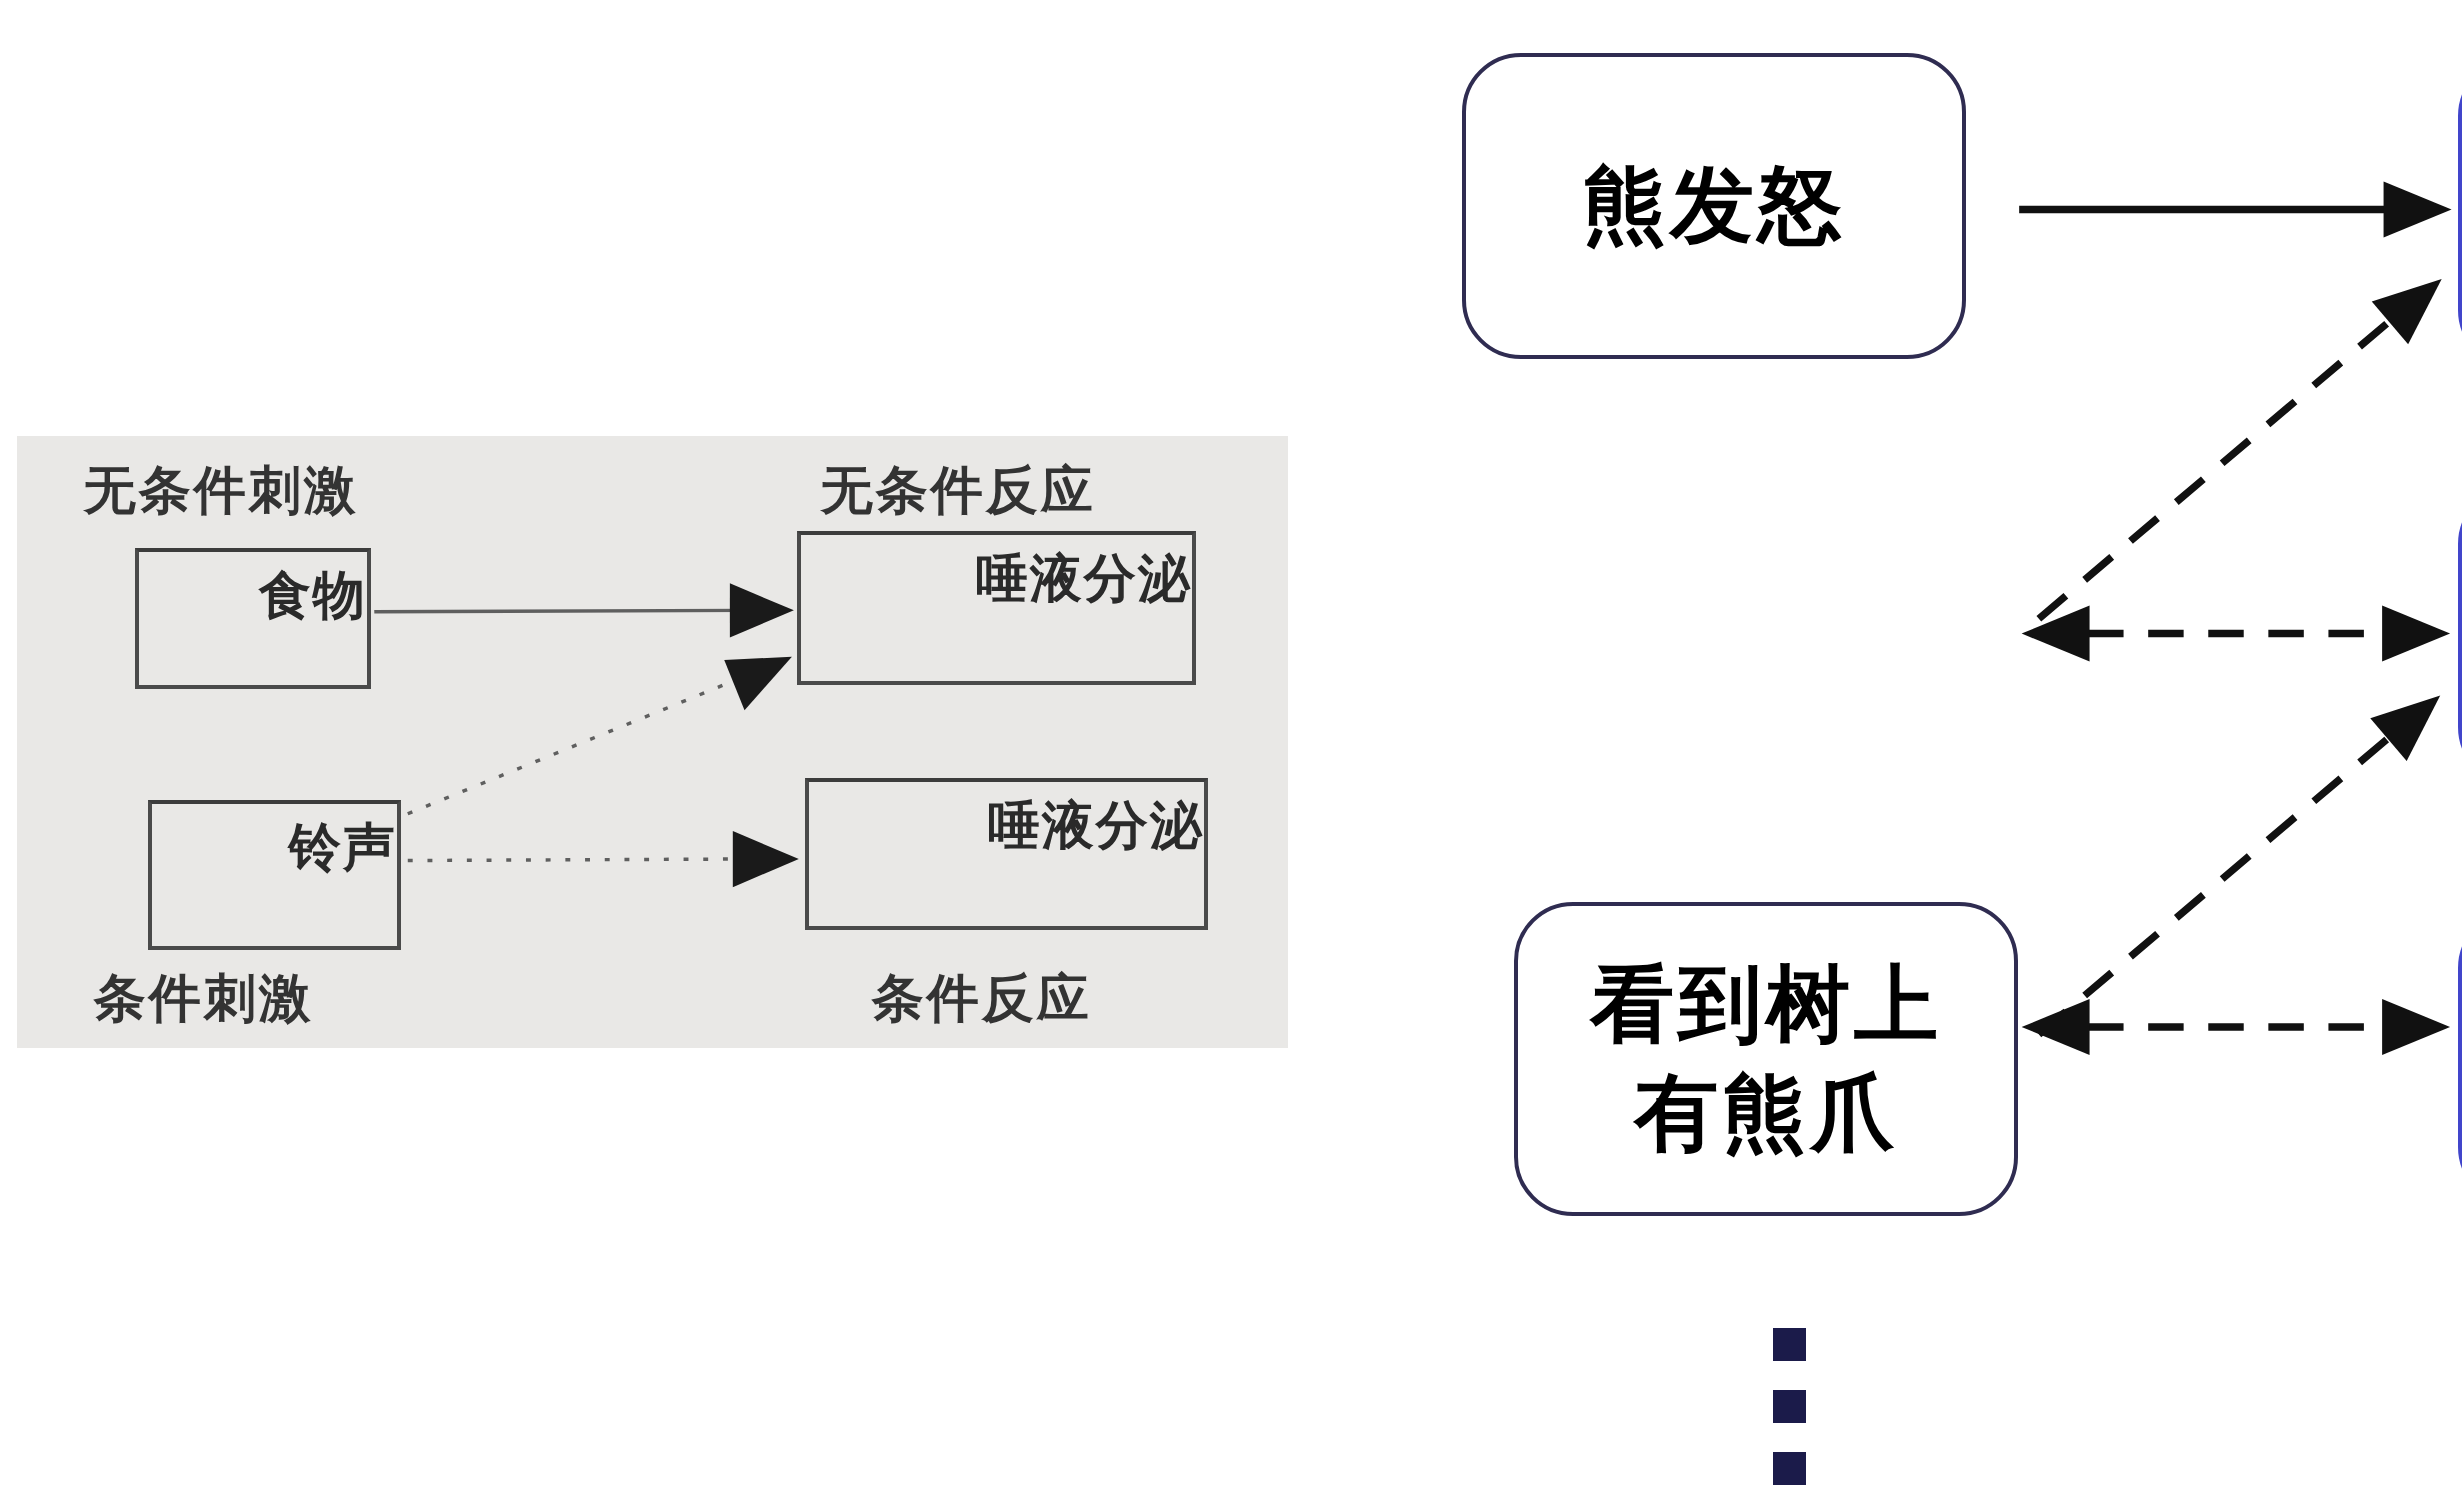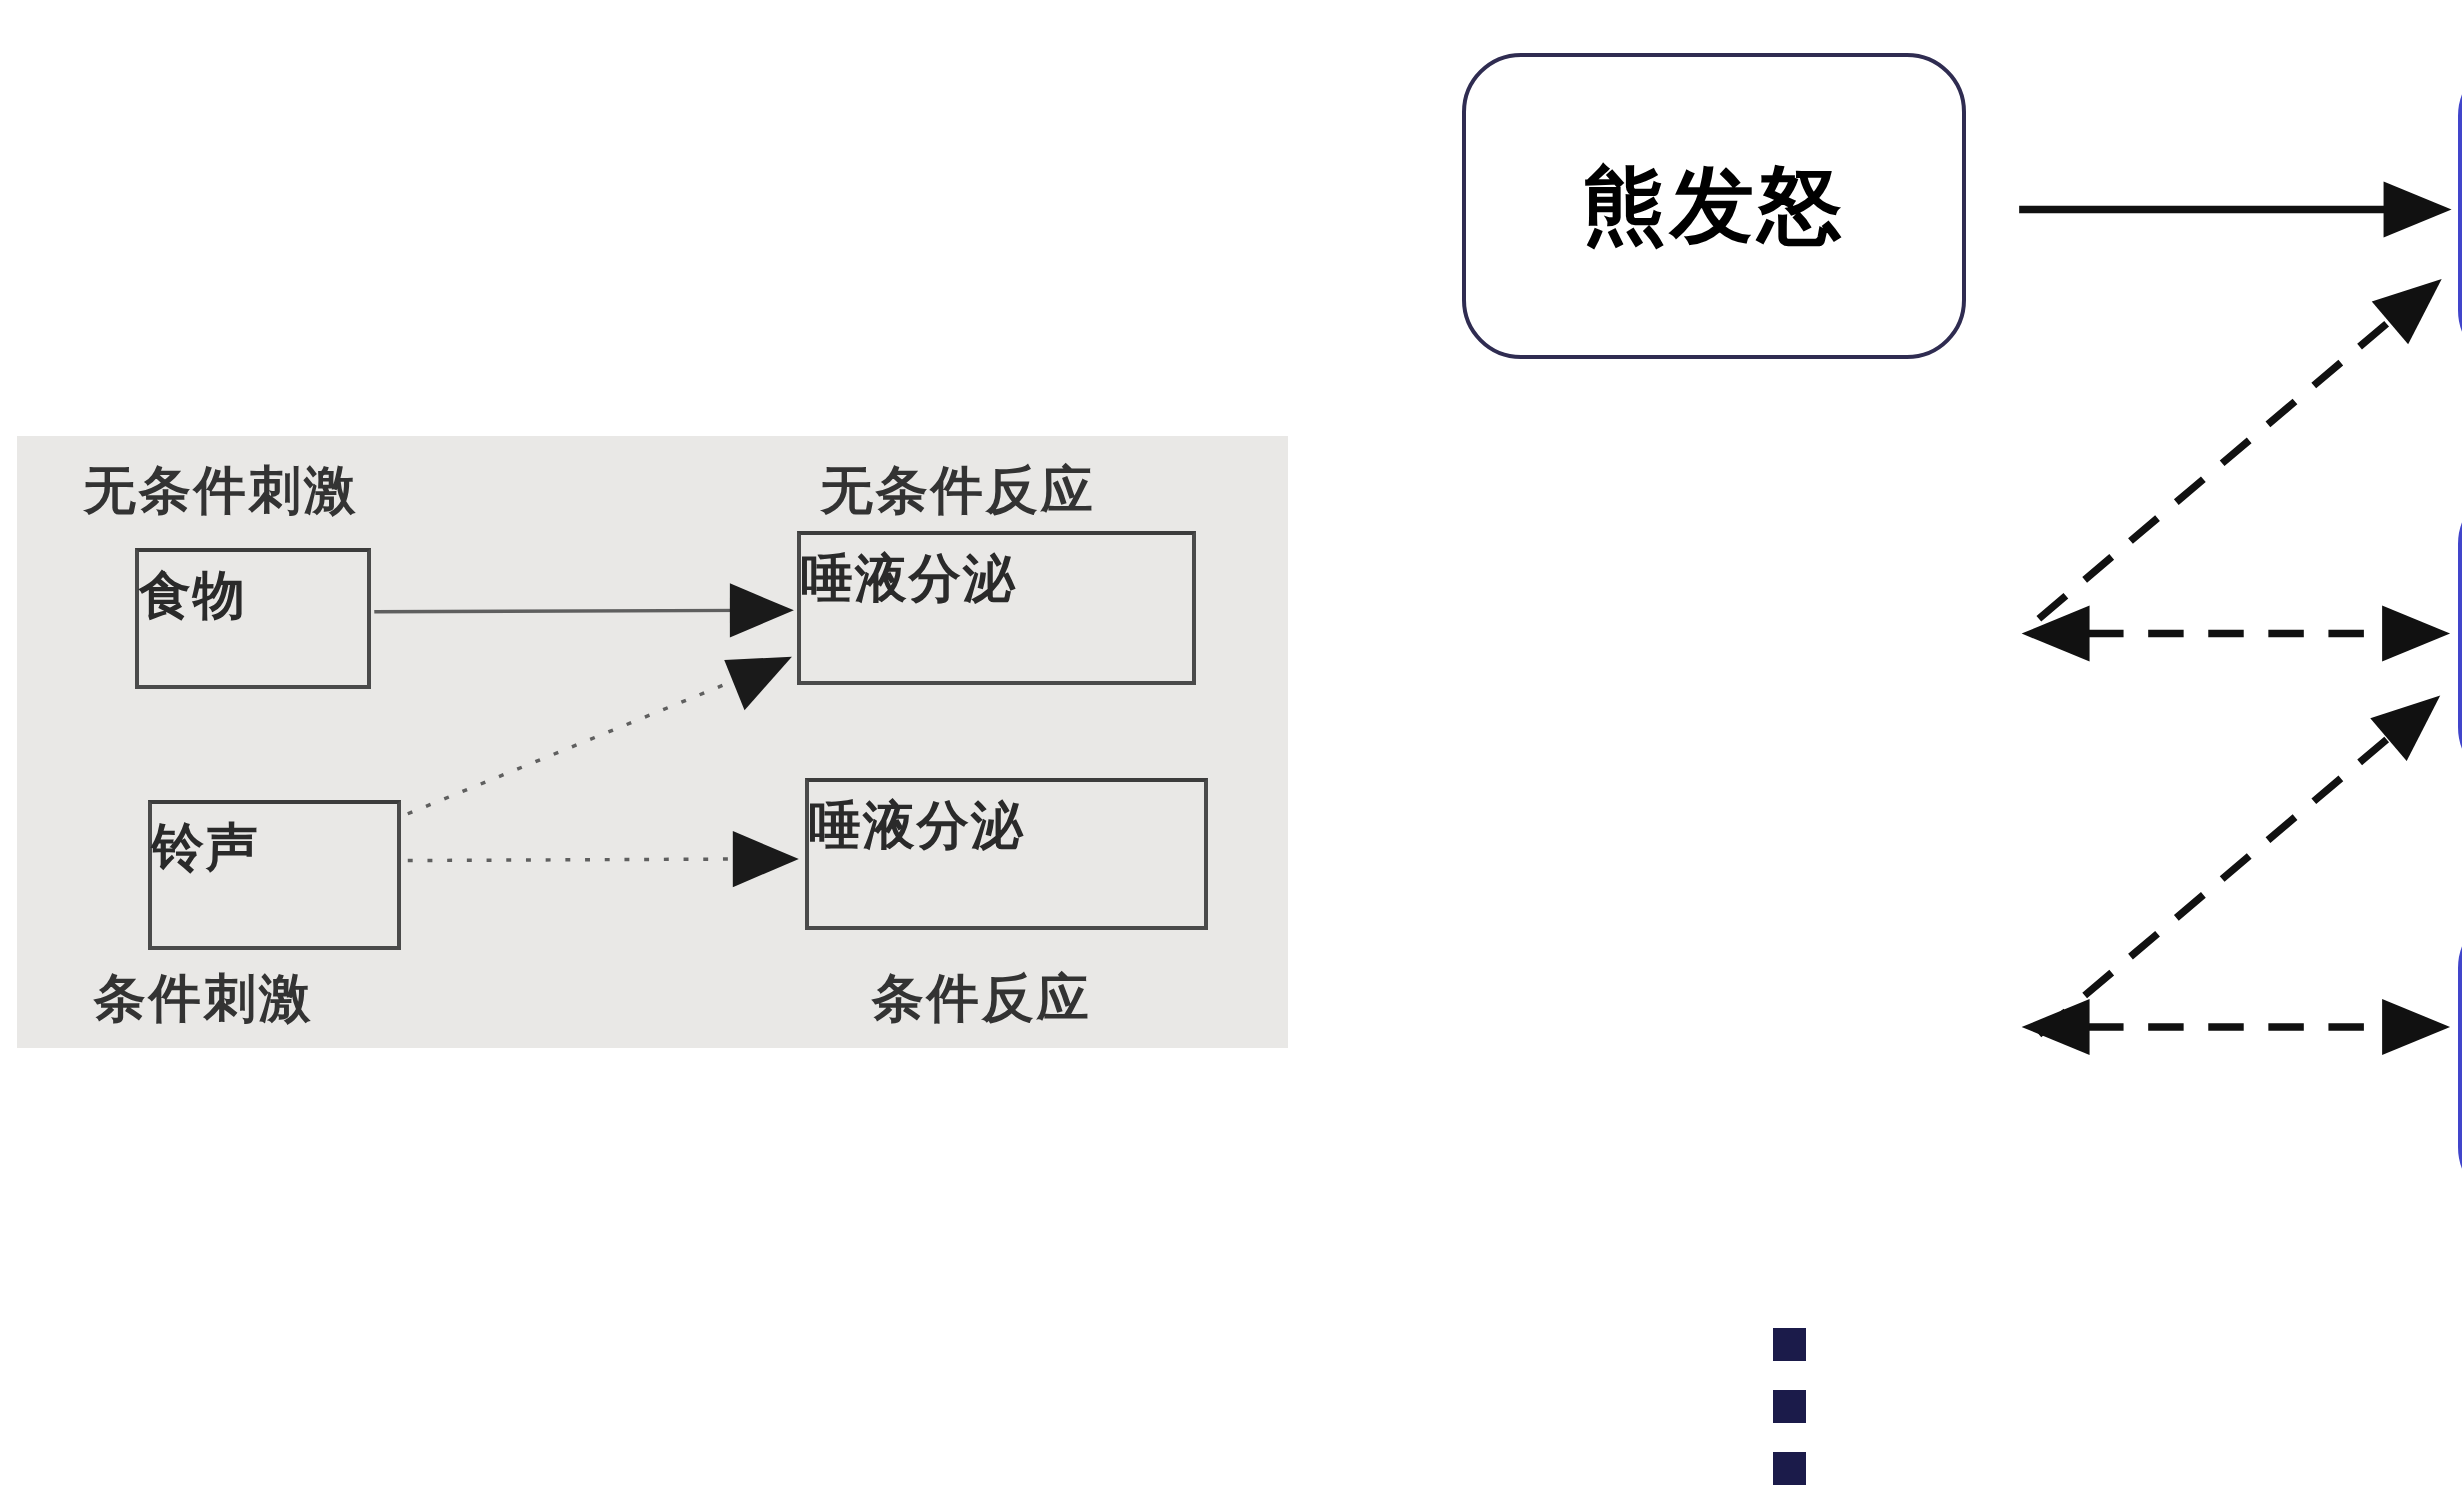--- a/index.html
+++ b/index.html
@@ -25,21 +25,21 @@
   .panel{
     position:absolute;left:16.7px;top:436px;width:1271px;height:612px;
     background:var(--panel-bg,#e9e8e6);
   }
   .p-label{
     position:absolute;font-size:52px;font-weight:700;color:#333333;
     letter-spacing:3px;white-space:nowrap;
   }
   .p-box{
     position:absolute;border:4.4px solid #4a4a4a;border-top-color:#3c3c3c;
-    display:flex;justify-content:flex-start;align-items:flex-start;
+    display:flex;justify-content:flex-end;align-items:flex-start;
     font-size:52px;font-weight:700;color:#2a2a2a;letter-spacing:2px;
     box-sizing:border-box;padding-top:8.9px;
   }
   
   .r-box{
     position:absolute;background:#ffffff;box-sizing:border-box;
     display:flex;justify-content:center;align-items:center;text-align:center;
     border-radius:59px;
   }
   .r-box.navy{border:4.9px solid var(--navy-border,#2f2c51);}
@@ -86,20 +86,24 @@
       </div>
   </div>
 
   <div class="r-box navy" style="left:1462px;top:53px;width:504px;height:306px;">
       <span class="cn">熊发怒</span>
     </div>
   <div class="r-box blue" style="left:2458px;top:57px;width:493px;height:312px;"></div>
 
   <div class="r-box blue" style="left:2458px;top:485px;width:493px;height:301px;"></div>
 
+  <div class="r-box navy" style="left:1514px;top:902px;width:504px;height:314px;">
+      <span class="cn">看到树上
+有熊爪</span>
+    </div>
   <div class="r-box blue" style="left:2458px;top:909px;width:493px;height:297px;"></div>
 
   <div class="dot navy" style="left:1773px;top:1328px;"></div>
   <div class="dot navy" style="left:1773px;top:1390px;"></div>
   <div class="dot navy" style="left:1773px;top:1452px;"></div>
 
   <svg id="arrows" viewBox="0 0 6713 3041">
     <defs>
       <linearGradient id="ribbonGrad" x1="0" y1="0" x2="0" y2="1">
         <stop offset="0" stop-color="#453cb2"></stop>

